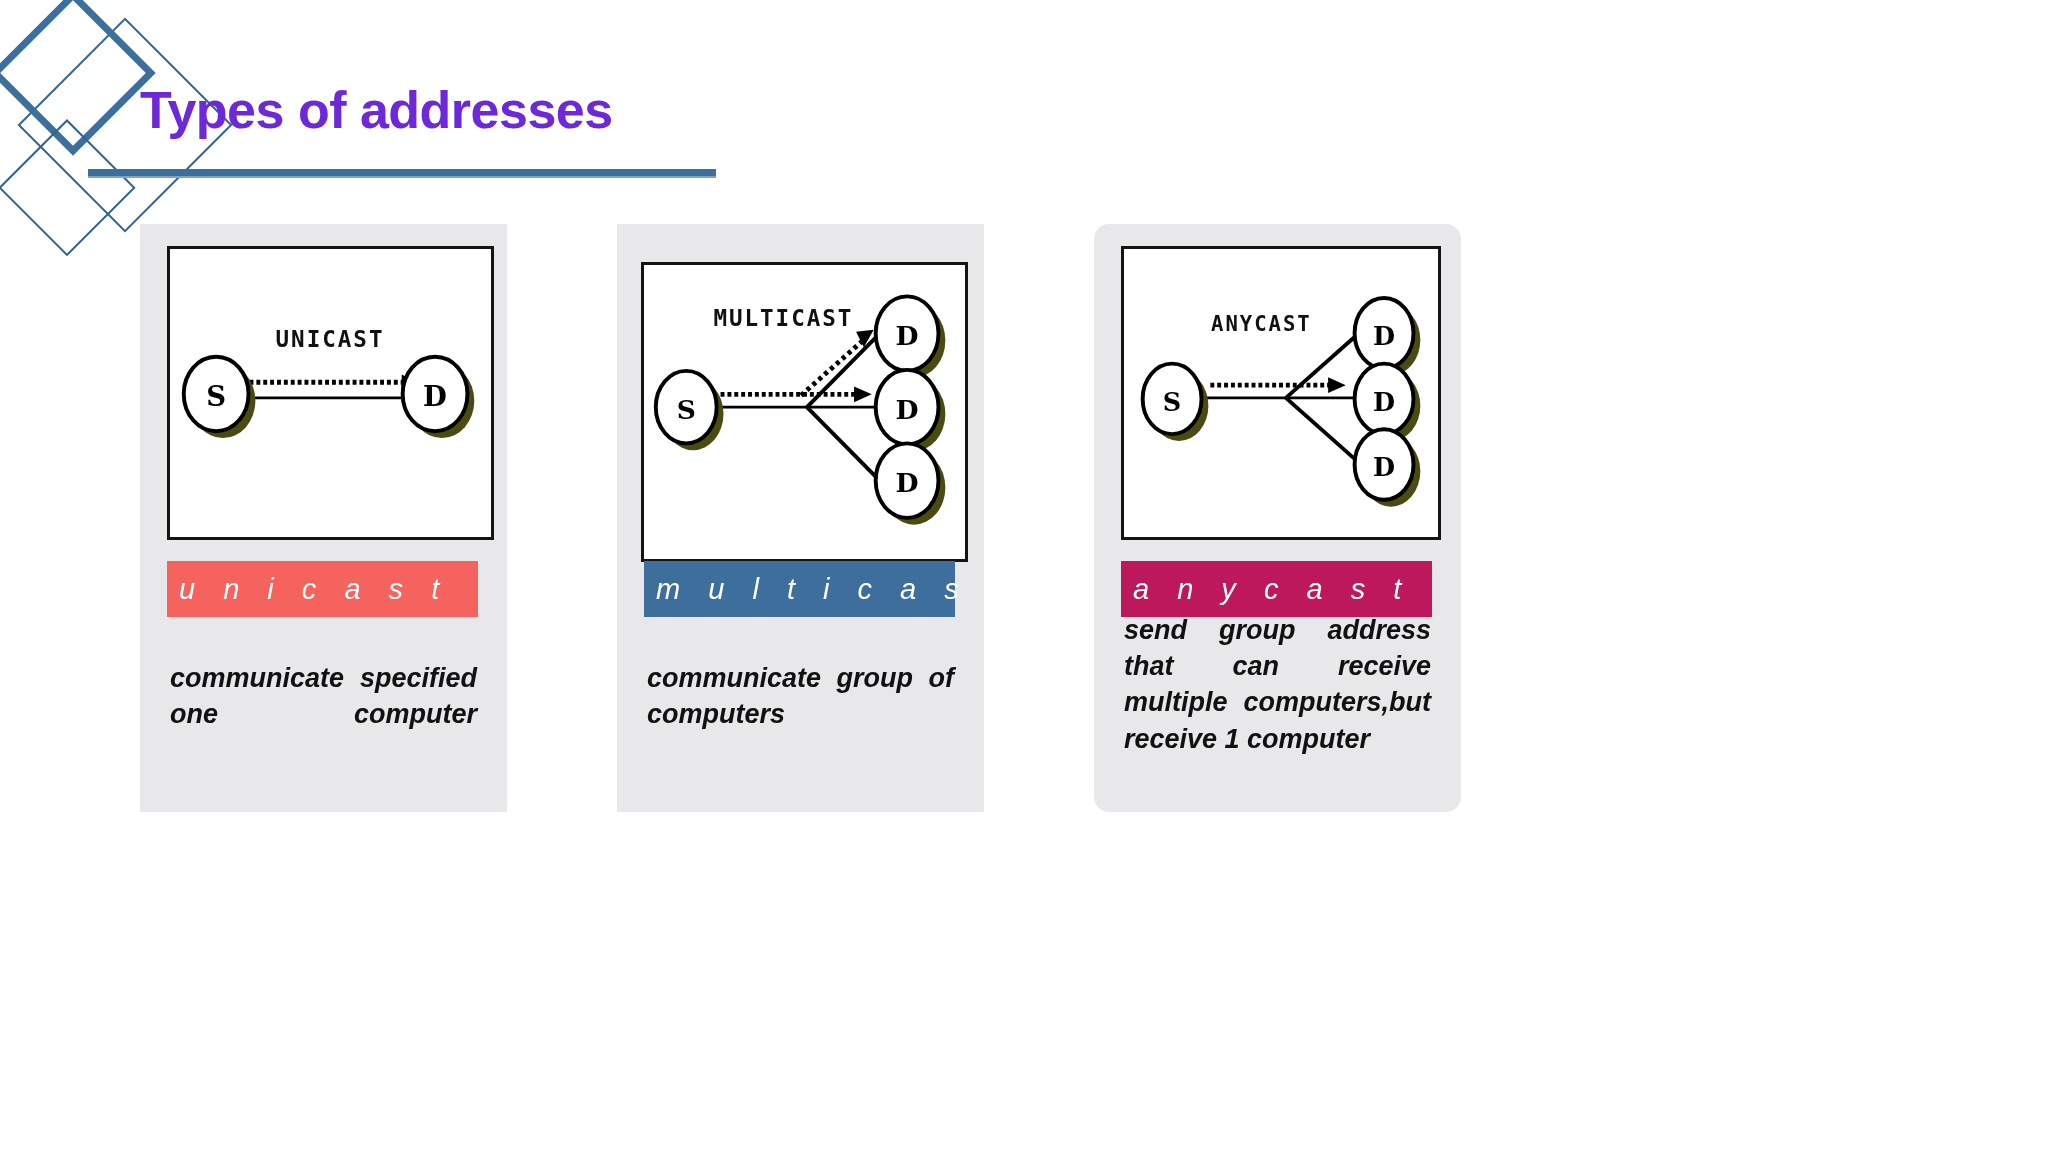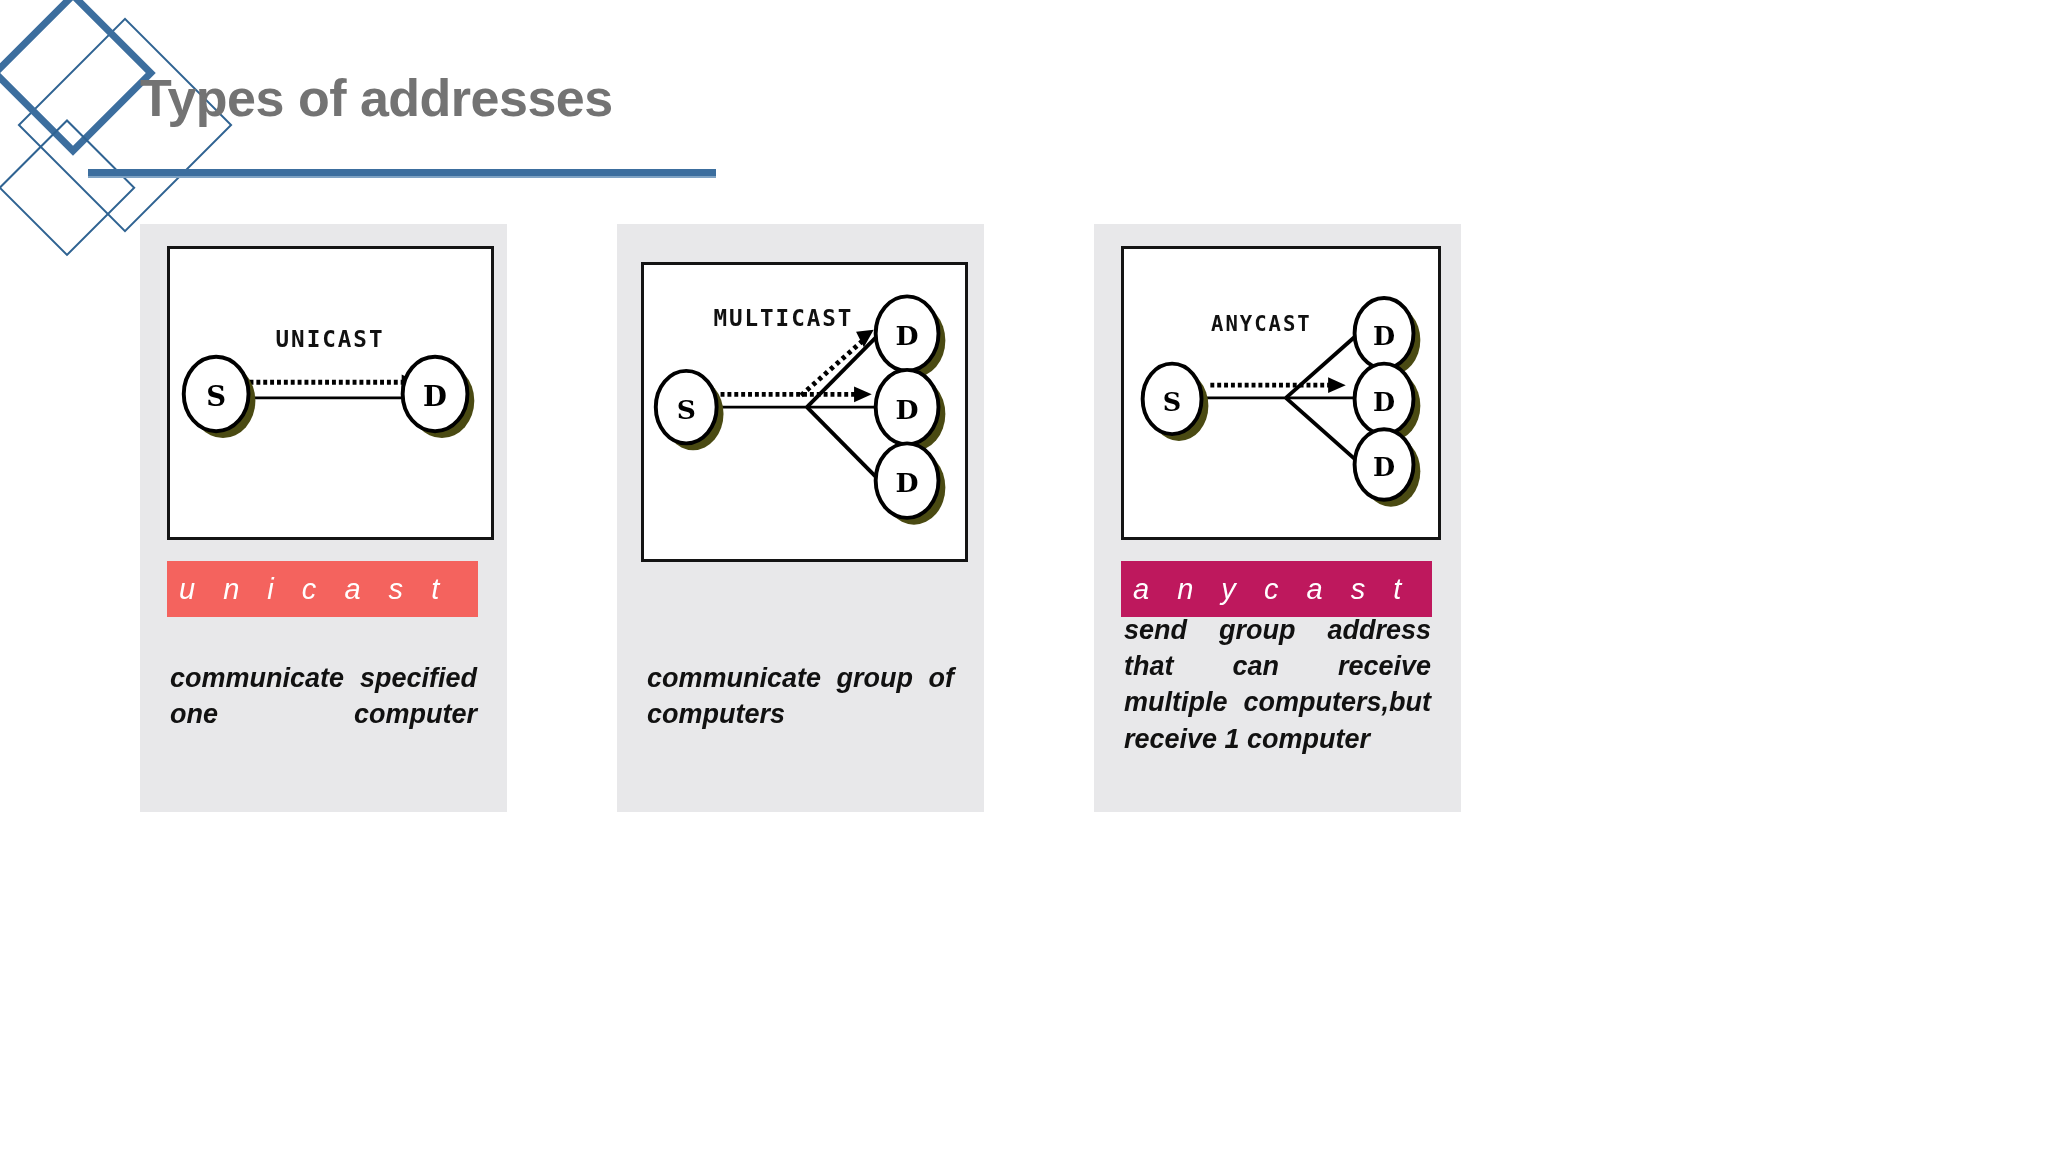--- a/index.html
+++ b/index.html
@@ -7,41 +7,41 @@
     width:2048px;height:1152px;
     background:#ffffff;
     font-family:"Liberation Sans", sans-serif;
     overflow:hidden;
     position:relative;
   }
   
   .deco{position:absolute;left:0;top:0;width:340px;height:340px;pointer-events:none;}
   
   #title{
-    position:absolute;left:140px;top:72px;
-    font-size:52px;font-weight:bold;color:#737373;
+    position:absolute;left:140px;top:84px;
+    font-size:52px;font-weight:bold;color:#6d28d9;
     letter-spacing:-0.5px;line-height:1.0;
     white-space:nowrap;
   }
   #title-rule{
     position:absolute;left:88px;top:169px;width:628px;height:7px;
     background:#3C6E9E;
   }
   #title-rule-thin{
     position:absolute;left:88px;top:176px;width:628px;height:2px;
     background:#7FA3C4;
   }
   
   .card{
     position:absolute;top:224px;width:367px;height:588px;
     background:#E8E8EA;
   }
   .card.c1{left:140px;}
   .card.c2{left:617px;}
-  .card.c3{left:1094px;}
+  .card.c3{left:1094px;border-radius:15px;}
 
   .diagram-box{
     position:absolute;left:27px;top:22px;
     width:327px;height:294px;
     background:#ffffff;
     border:3px solid #141414;
     box-sizing:border-box;
     overflow:hidden;
   }
   .card.c2 .diagram-box{left:24px;top:22px;width:327px;height:300px;margin-top:16px;}
@@ -159,20 +159,23 @@
       <ellipse cx="275" cy="152" rx="32" ry="38" fill="#4A4A12"></ellipse>
       <ellipse cx="268" cy="145" rx="32" ry="38" fill="#FFFFFF" stroke="#000000" stroke-width="4"></ellipse>
       <text x="268" y="157" text-anchor="middle" font-family="'DejaVu Serif', serif" font-size="27" font-weight="bold" fill="#000000">D</text>
 
       <ellipse cx="275" cy="227" rx="32" ry="38" fill="#4A4A12"></ellipse>
       <ellipse cx="268" cy="220" rx="32" ry="38" fill="#FFFFFF" stroke="#000000" stroke-width="4"></ellipse>
       <text x="268" y="232" text-anchor="middle" font-family="'DejaVu Serif', serif" font-size="27" font-weight="bold" fill="#000000">D</text>
     </svg>
   </div>
 
+  <div class="label-bar" style="background:#3E6E9B;">
+    <span>m u l t i c a s t</span>
+  </div>
 
   <div class="desc force-just">communicate group of computers</div>
 </div>
 
 <div class="card c3">
 
   <div class="diagram-box">
     <svg viewBox="0 0 320 294" preserveAspectRatio="none">
       <text x="140" y="84" text-anchor="middle" font-family="'DejaVu Sans Mono', monospace" font-size="21" font-weight="bold" letter-spacing="2" fill="#111111">ANYCAST</text>
 

